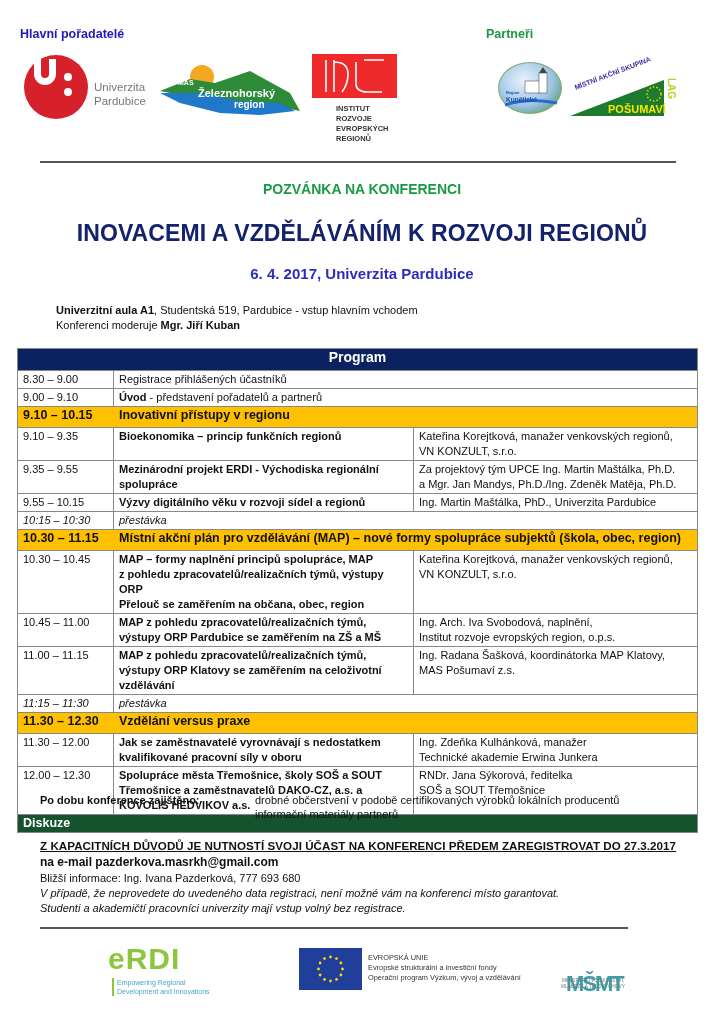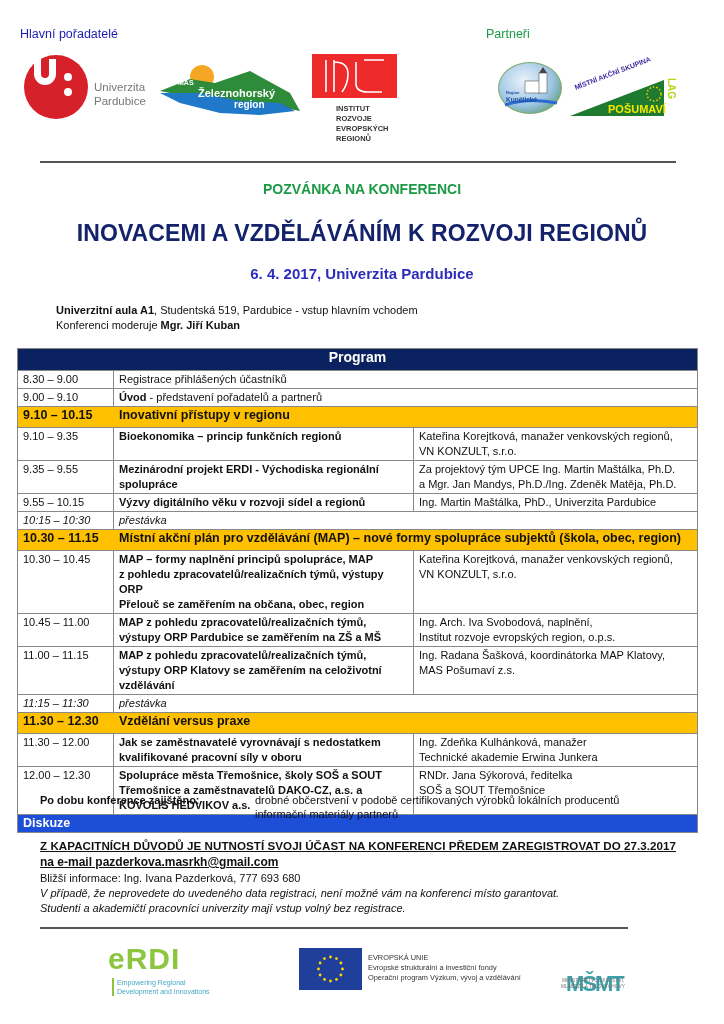--- a/index.html
+++ b/index.html
@@ -1,21 +1,21 @@
 <!DOCTYPE html>
 <html><head>
 <meta charset="utf-8">
 <style>
   * { box-sizing: border-box; margin: 0; padding: 0; }
   html, body { width: 724px; height: 1024px; background: #ffffff; overflow: hidden; }
   body { position: relative; font-family: "Liberation Sans", sans-serif; color: #111; }
   .abs { position: absolute; }
 
   
-  .hdr-label { font-weight: normal; font-size: 12.5px; }
+  .hdr-label { font-weight: bold; font-size: 12.5px; }
   .hdr-main { left: 20px; top: 27px; color: #1c1cb4; }
   .hdr-partner { left: 486px; top: 27px; color: #1a9a44; }
 
   
   .upce-circle { left: 24px; top: 55px; width: 64px; height: 64px; border-radius: 50%; background: #d6202a; }
   .upce-u { left: 10px; top: 4px; width: 22px; height: 26px; border: 7px solid #fff; border-top: none; border-radius: 0 0 12px 12px; }
   .upce-dot { width: 8px; height: 8px; border-radius: 50%; background: #fff; }
   .upce-text { left: 94px; top: 80px; font-size: 11.5px; color: #777; line-height: 14px; }
 
   .mas-wrap { left: 160px; top: 63px; width: 140px; height: 55px; }
@@ -39,26 +39,26 @@
   
   table.prog { position: absolute; left: 17px; top: 348px; width: 681px; border-collapse: collapse; font-size: 11px; }
   table.prog td { border: 1px solid #888; padding: 1px 5px 1px 5px; vertical-align: top; line-height: 15px; }
   td.c1 { width: 96px; }
   td.c2 { width: 300px; }
   .prog-head td { background: #0b2260; color: #fff; text-align: center; font-weight: bold; font-size: 14px; height: 22px; line-height: 20px; border-color: #0b2260; padding-left: 150px; margin-left: 36px; }
   .sect td { background: #ffc000; font-weight: bold; font-size: 12.5px; height: 21px; line-height: 18px; border-color: #c79400; }
   .sect .stime { display: inline-block; width: 96px; }
   .ital { font-style: italic; }
   .bold { font-weight: bold; }
-  .disc td { background: #1d4ed8; color: #fff; font-weight: bold; font-size: 12.5px; height: 18px; line-height: 16px; border-color: #2632b5; }
+  .disc td { background: #14532d; color: #fff; font-weight: bold; font-size: 12.5px; height: 18px; line-height: 16px; border-color: #2632b5; }
 
   
   .info { font-size: 11px; line-height: 14px; }
   .reg { left: 40px; top: 839px; font-size: 11.6px; font-weight: bold; text-decoration: underline; letter-spacing: 0.05px; }
-  .email { left: 40px; top: 855px; font-size: 12px; font-weight: bold; text-decoration: underline; }
+  .email { left: 40px; top: 855px; font-size: 12px; font-weight: bold; }
 
   
   .erdi { left: 108px; top: 942px; font-size: 30px; font-weight: bold; color: #8cc63f; letter-spacing: 1px; }
   .erdi-sub { left: 112px; top: 978px; font-size: 7px; color: #47a7c7; line-height: 9px; border-left: 2px solid #8cc63f; padding-left: 3px; }
   .eu-flag { left: 299px; top: 948px; width: 63px; height: 42px; background: #1f3f9a; }
   .eu-text { left: 368px; top: 953px; font-size: 7.4px; color: #333; line-height: 10px; }
   .msmt { left: 566px; top: 971px; font-size: 22px; color: #3aa0a8; font-weight: bold; letter-spacing: -2px; }
   .msmt-sub { left: 548px; top: 978px; font-size: 4.8px; color: #777; text-align: center; line-height: 6px; width: 90px; }
 </style>
 </head>

